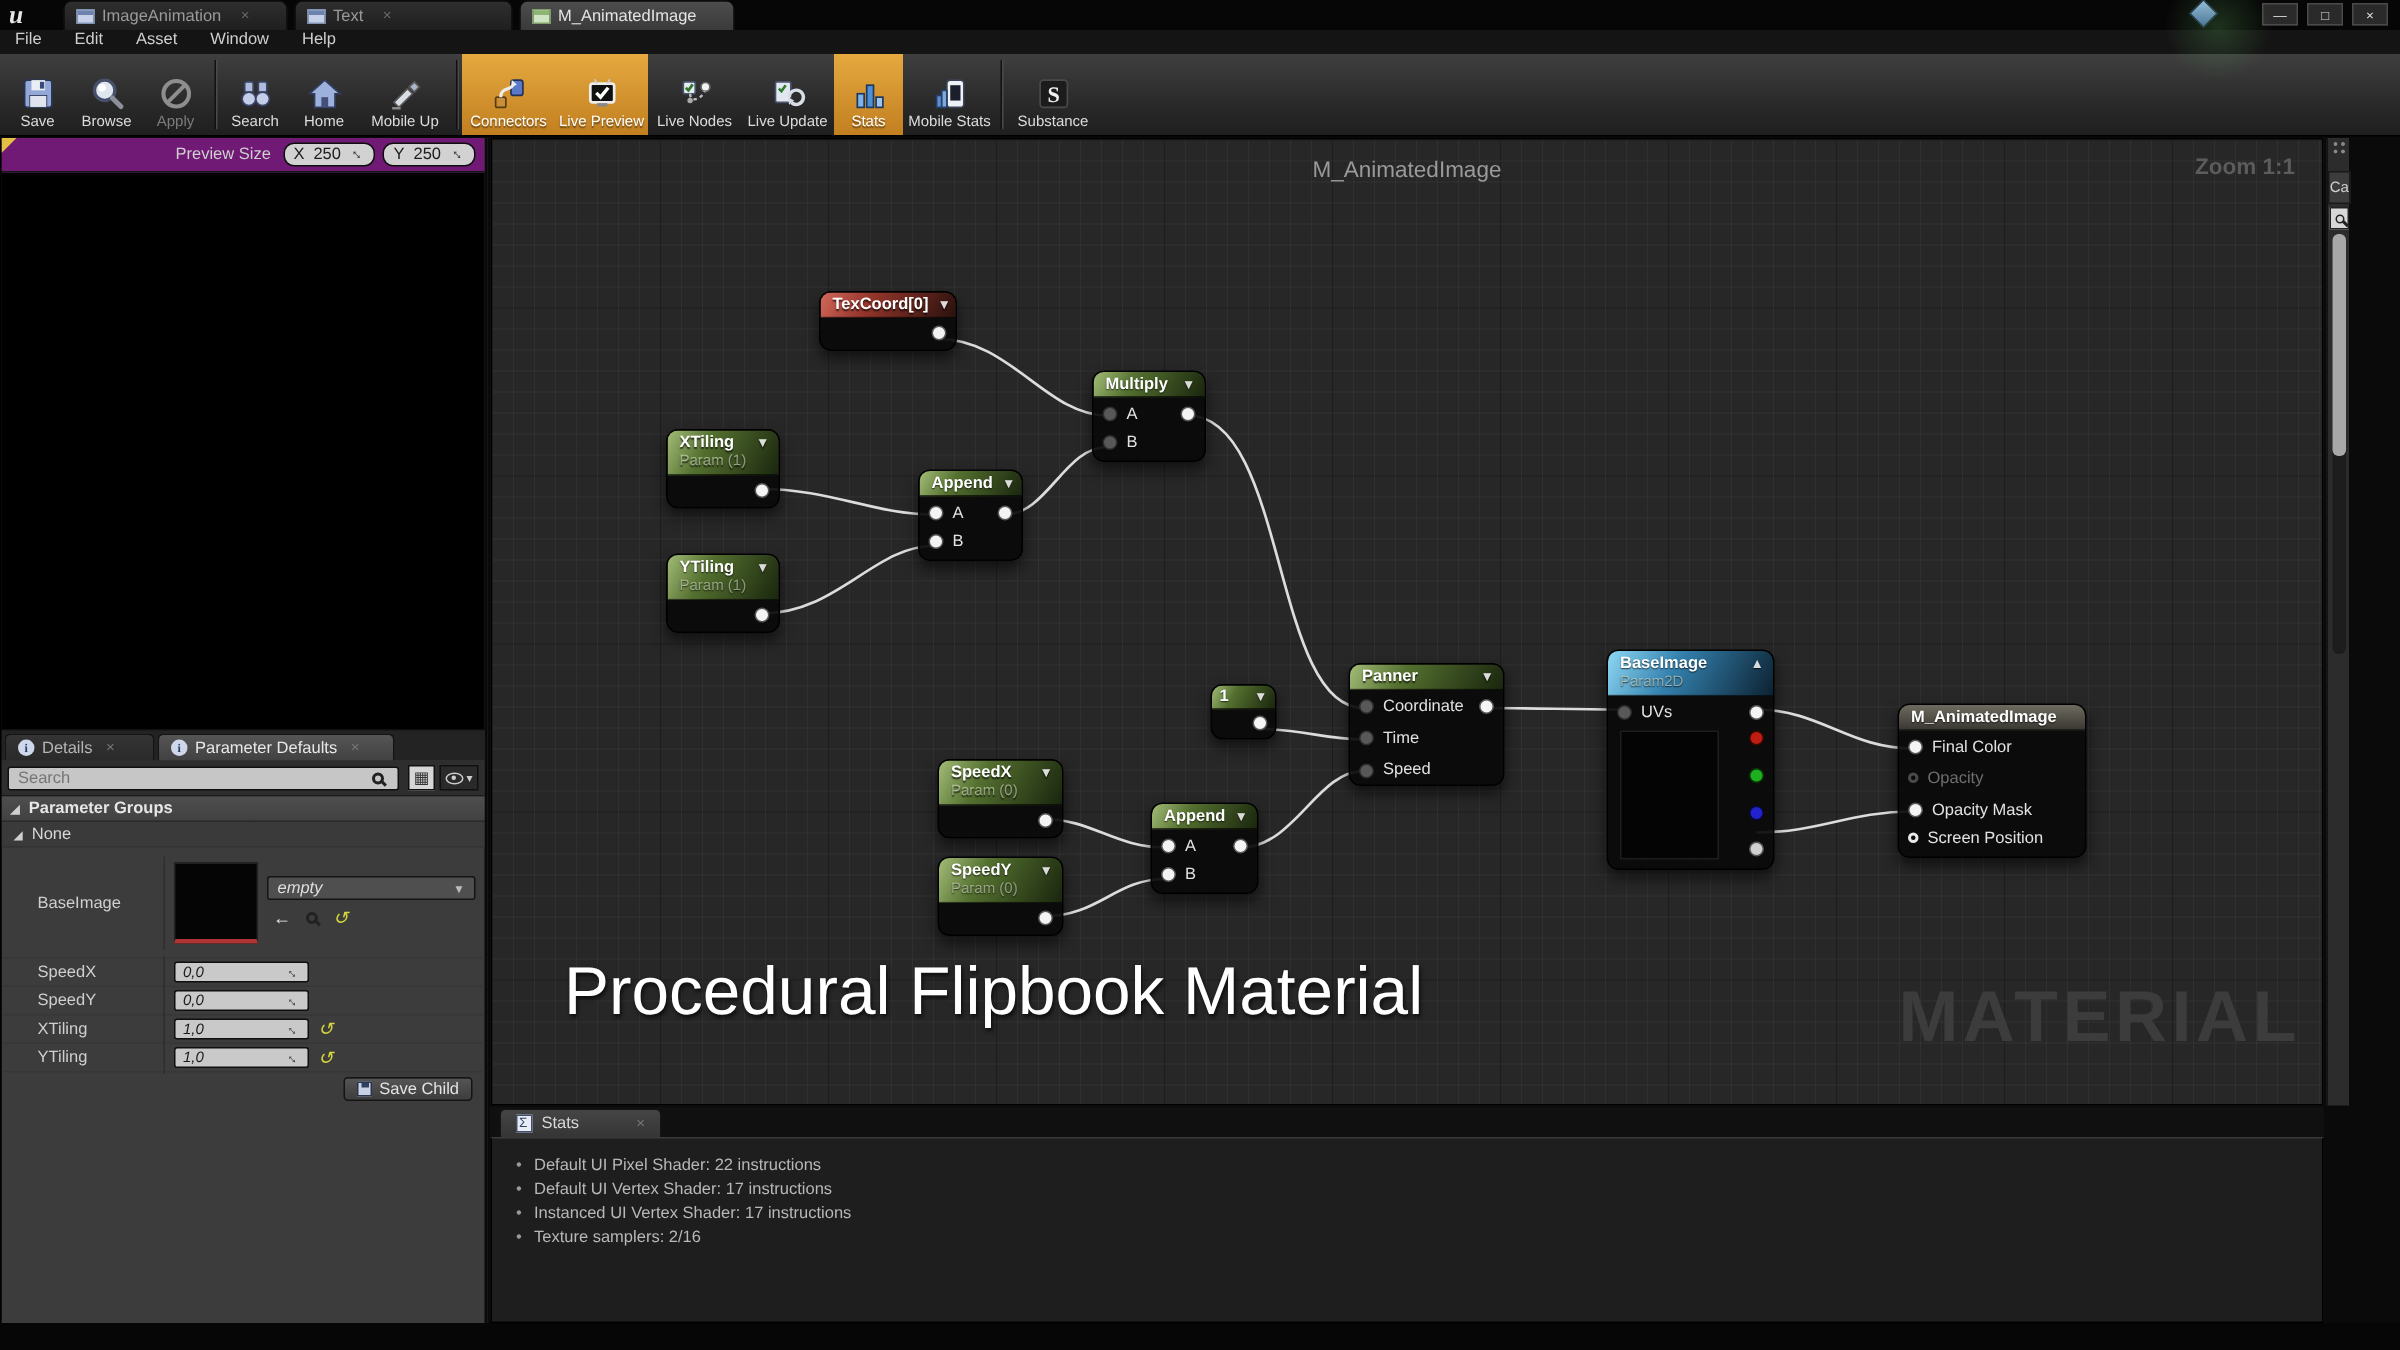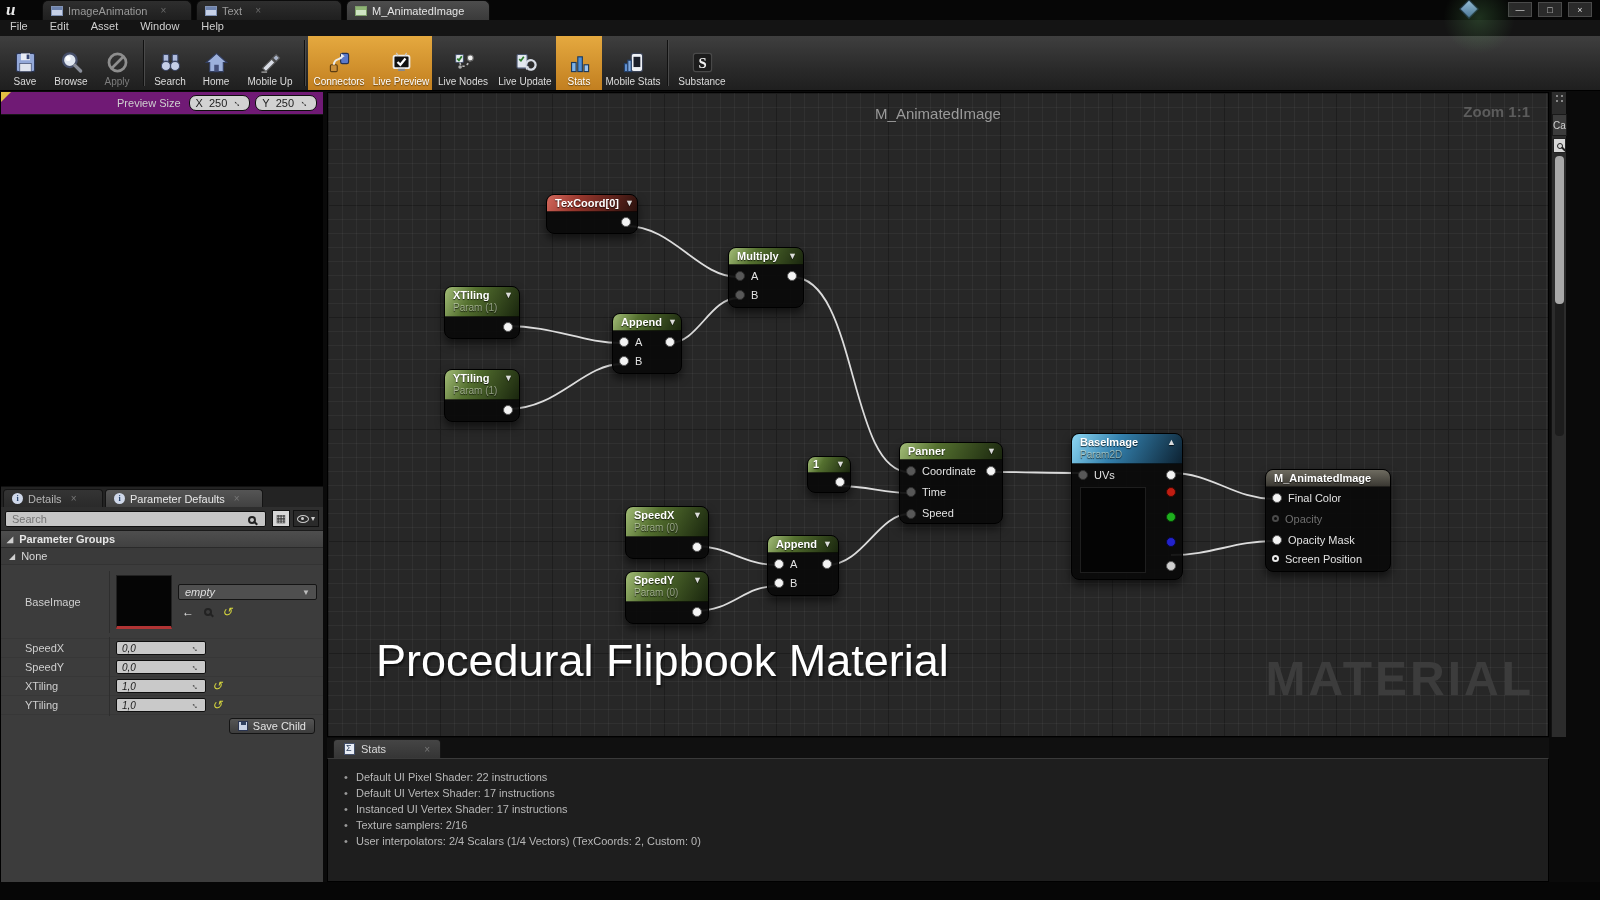--- a/index.html
+++ b/index.html
@@ -685,18 +685,17 @@
       <span class="doc-badge"></span>
       <span>Stats</span>
       <span class="tclose">×</span>
     </div>
   </div>
   <div id="statsbody">
     <div class="statline">Default UI Pixel Shader: 22 instructions</div>
     <div class="statline">Default UI Vertex Shader: 17 instructions</div>
     <div class="statline">Instanced UI Vertex Shader: 17 instructions</div>
     <div class="statline">Texture samplers: 2/16</div>
-    <div class="statline">User interpolators: 2/4 Scalars (1/4 Vectors) (TexCoords: 2, Custom: 0)</div>
   </div>
 </div>
 
 <div id="bottomstrip"></div>
 <div id="leftedge"></div>
 
 </body></html>

